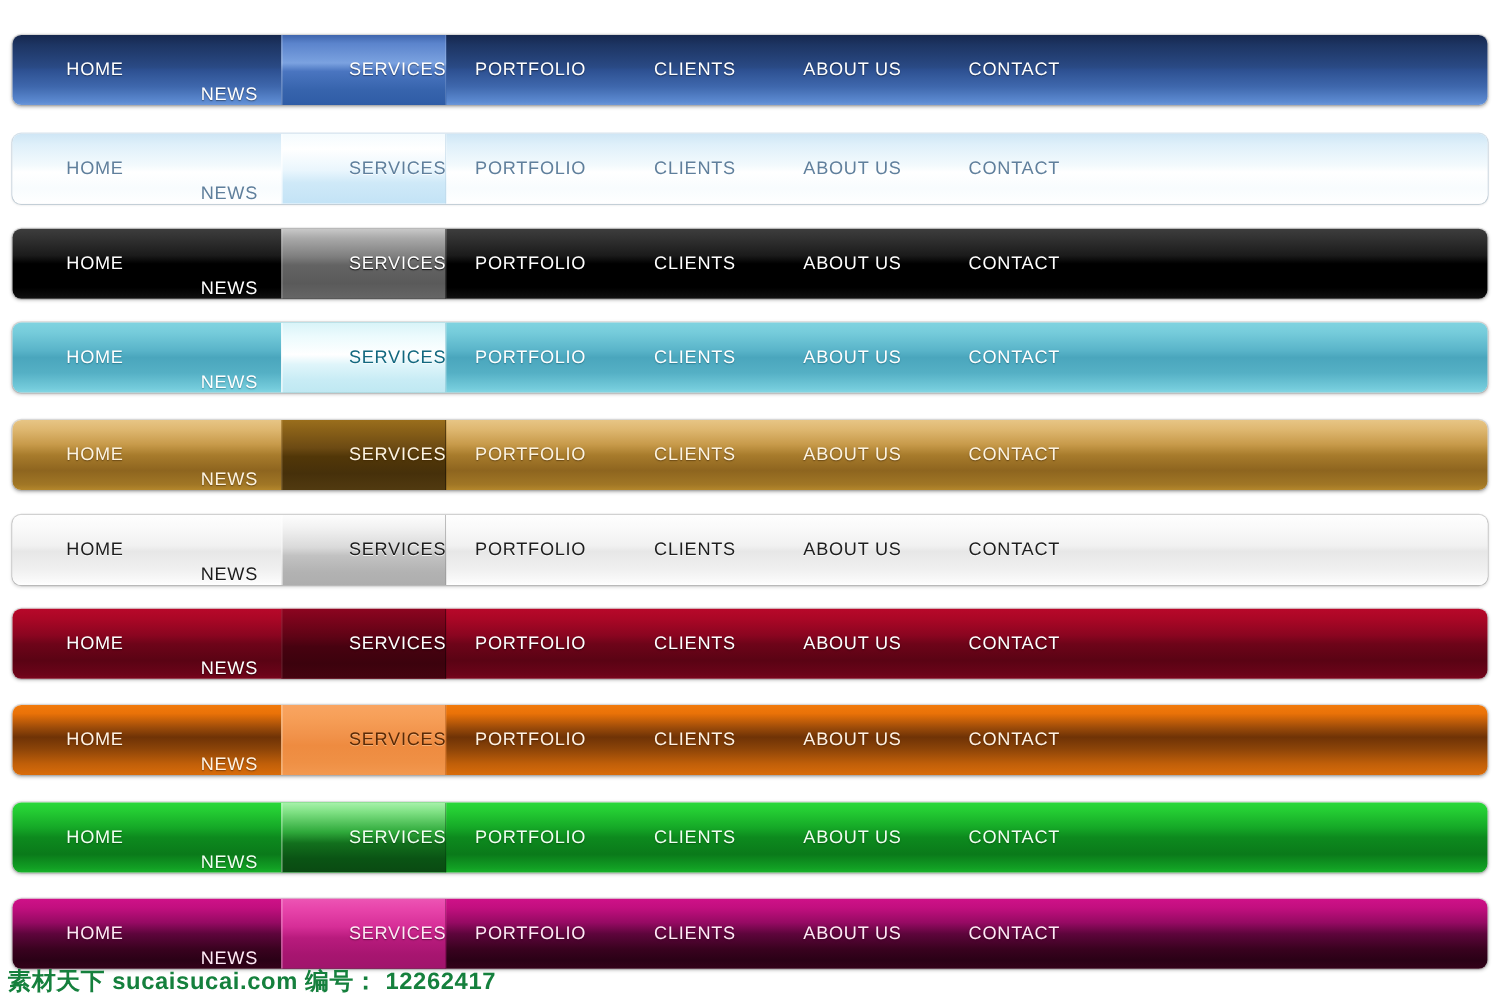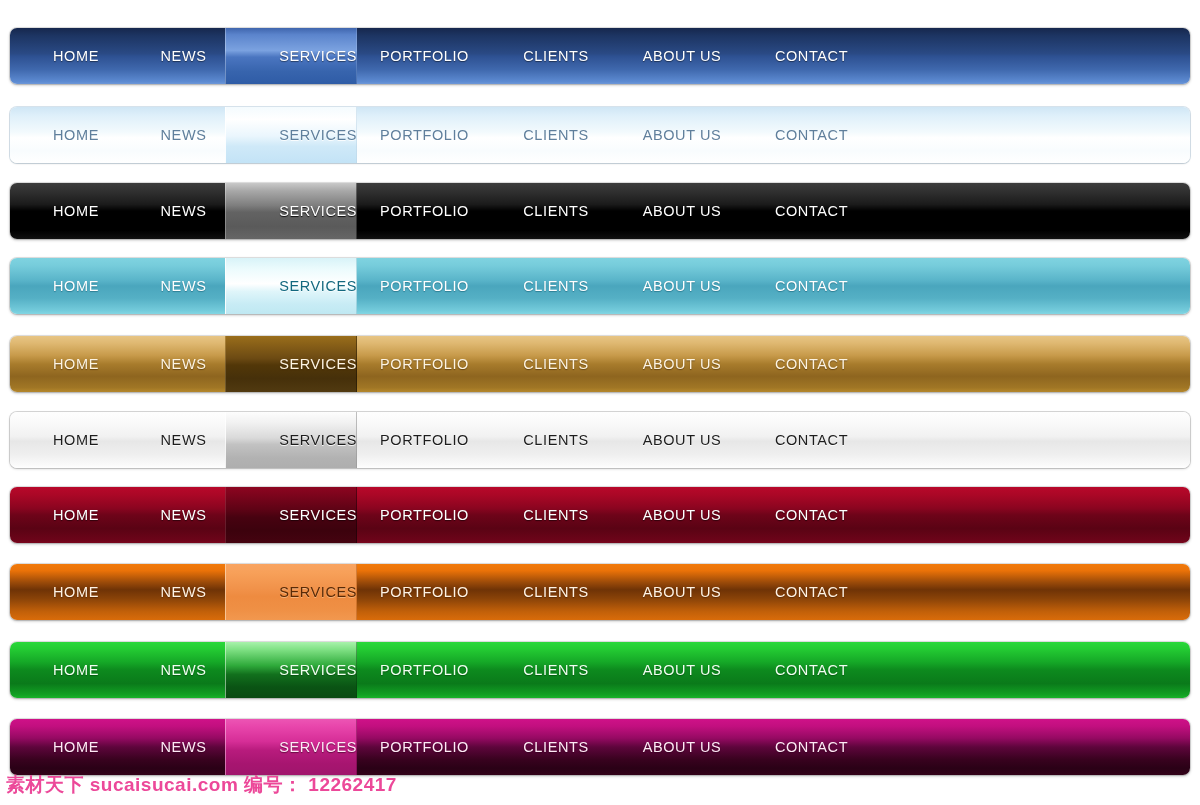--- a/index.html
+++ b/index.html
@@ -47,21 +47,21 @@
     align-items: center;
     justify-content: center;
     font-size: 14.5px;
     letter-spacing: 0.6px;
     white-space: nowrap;
     z-index: 3;
   }
 
   
   .nav-item.i0 { width: 132px; }   
-  .nav-item.i1 { width:  83px; }   
+  .nav-item.i1 { width:  83px; align-items: flex-end; }   
   .nav-item.i2 { width: 132px; justify-content: flex-end; }   
   .nav-item.i3 { width: 135px; }   
   .nav-item.i4 { width: 128px; }   
   .nav-item.i5 { width: 124px; }   
   .nav-item.i6 { width: 135px; text-align: center; }   
 
   
   .nav-item.active::before {
     content: "";
     position: absolute;
@@ -217,21 +217,21 @@
     box-shadow: inset 1px 0 0 rgba(255,210,238,.5), inset -1px 0 0 rgba(90,5,55,.4);
   }
 
   
   #watermark {
     position: absolute;
     left: 6px;
     top: 772px;
     font-size: 19px;
     font-weight: bold;
-    color: #ec4899;
+    color: #15803d;
     letter-spacing: 0.5px;
     white-space: nowrap;
     text-shadow: 0 1px 0 rgba(255,255,255,.7);
   }
 </style>
 </head>
 <body>
 
 <div id="stage">
 

